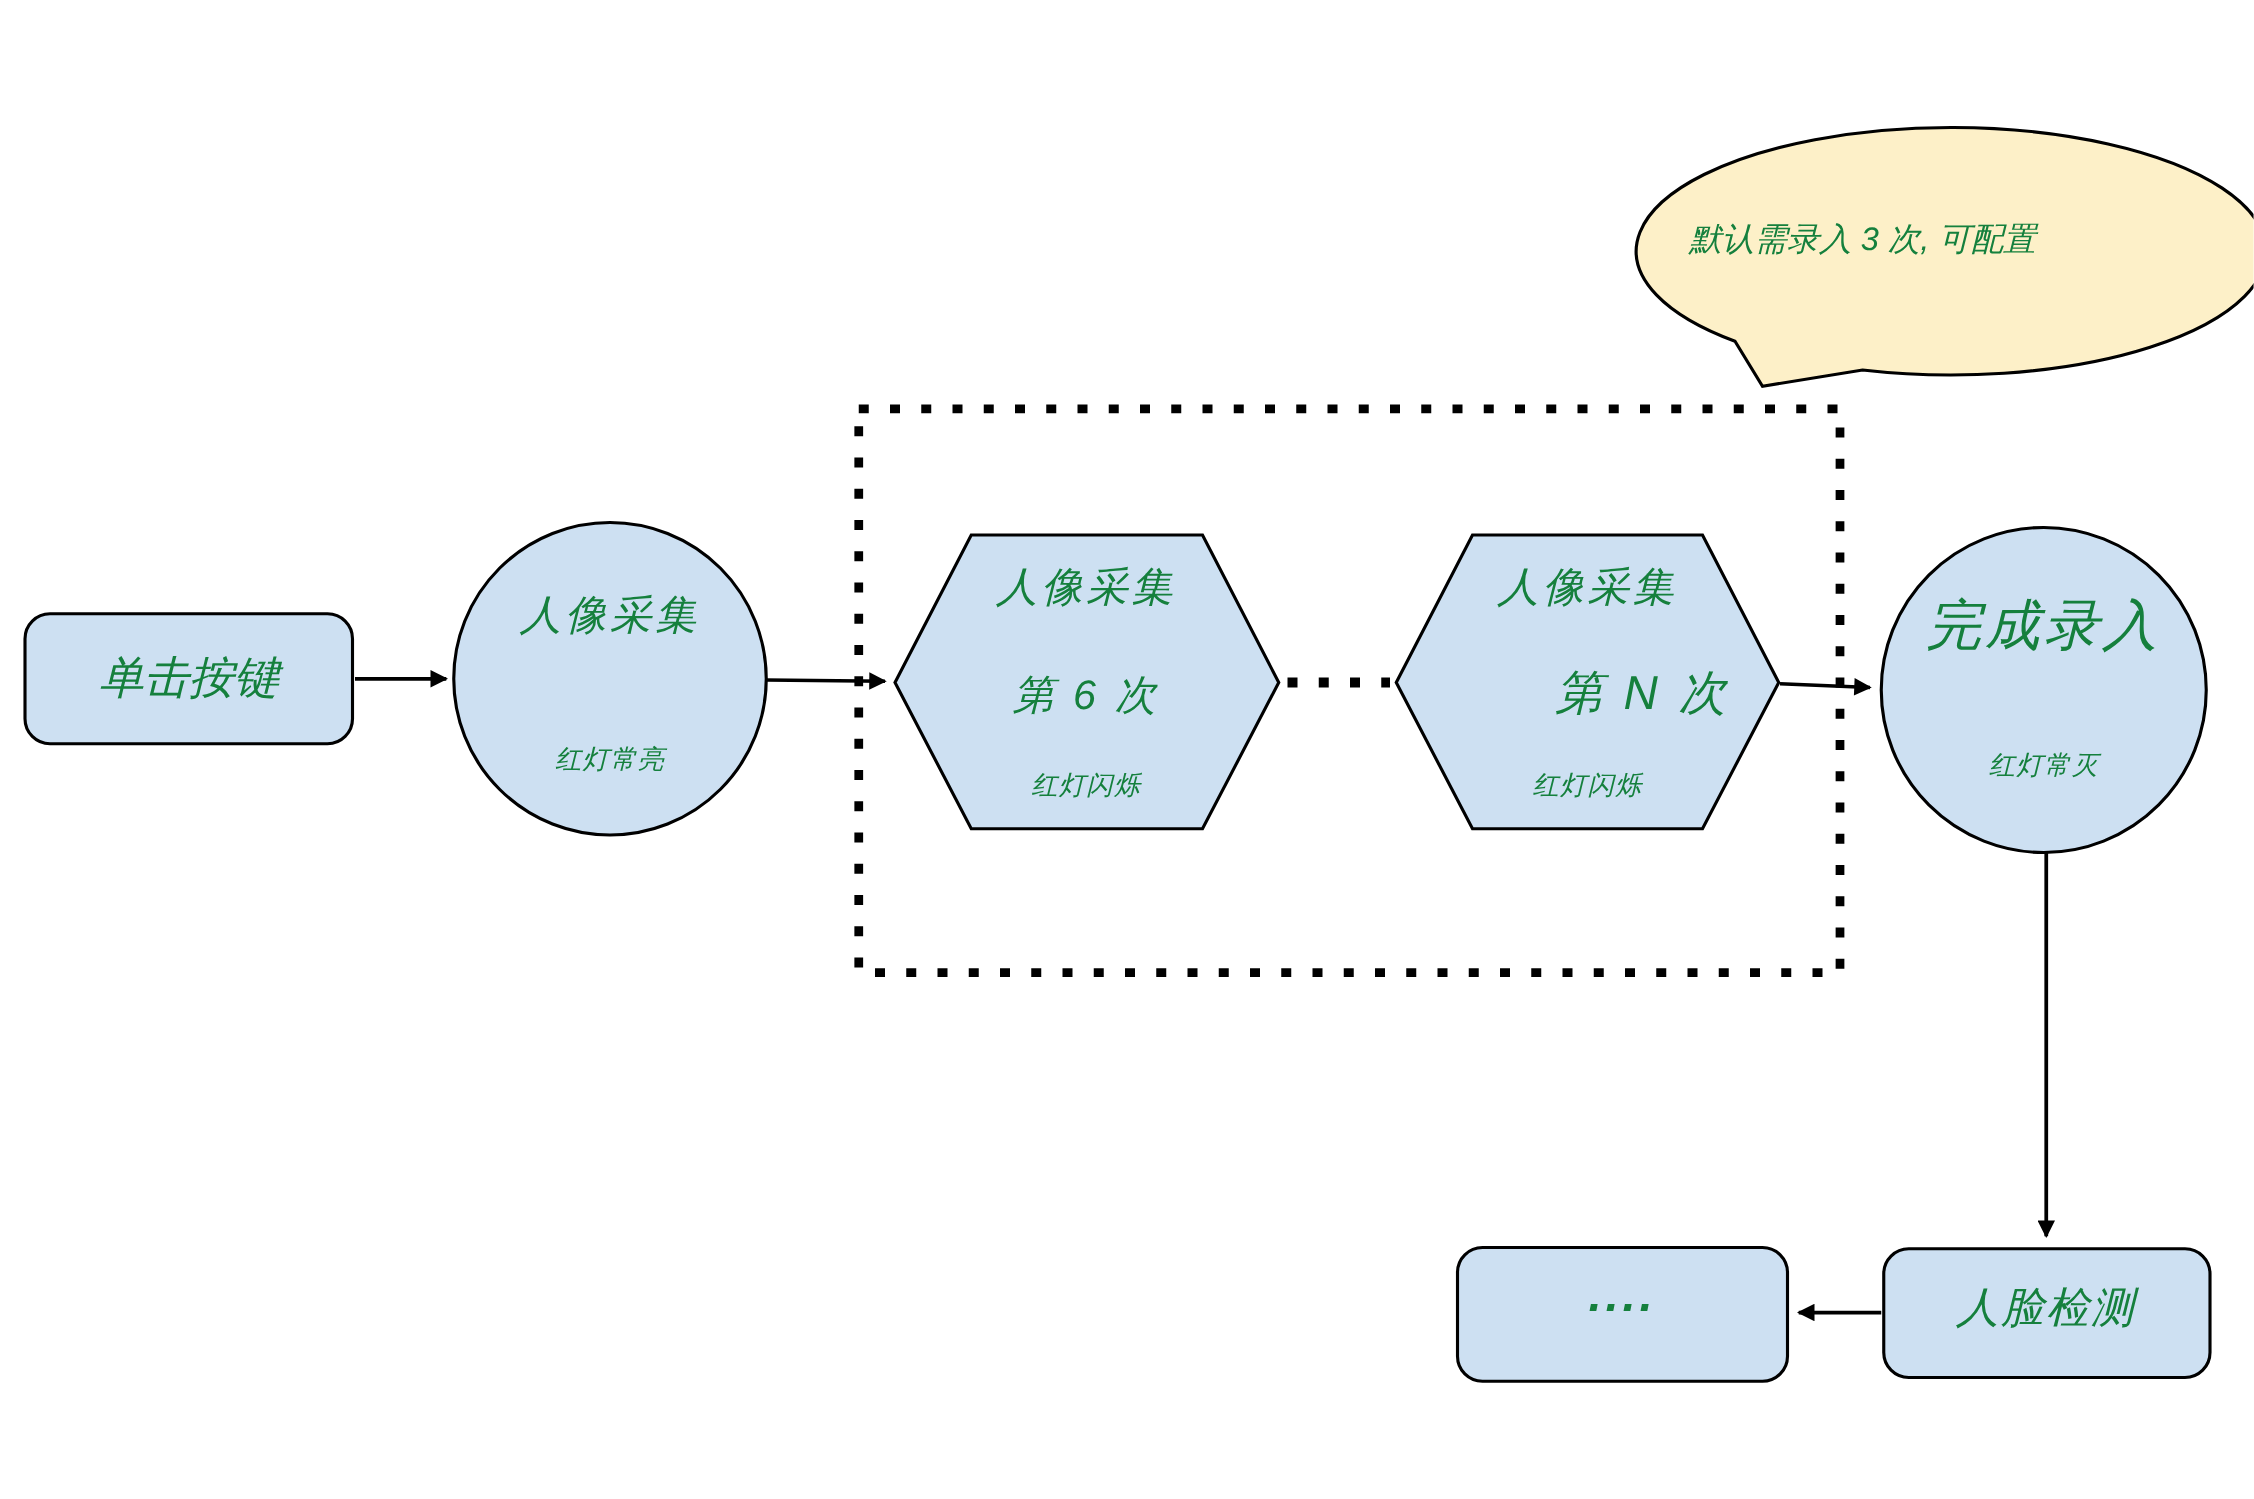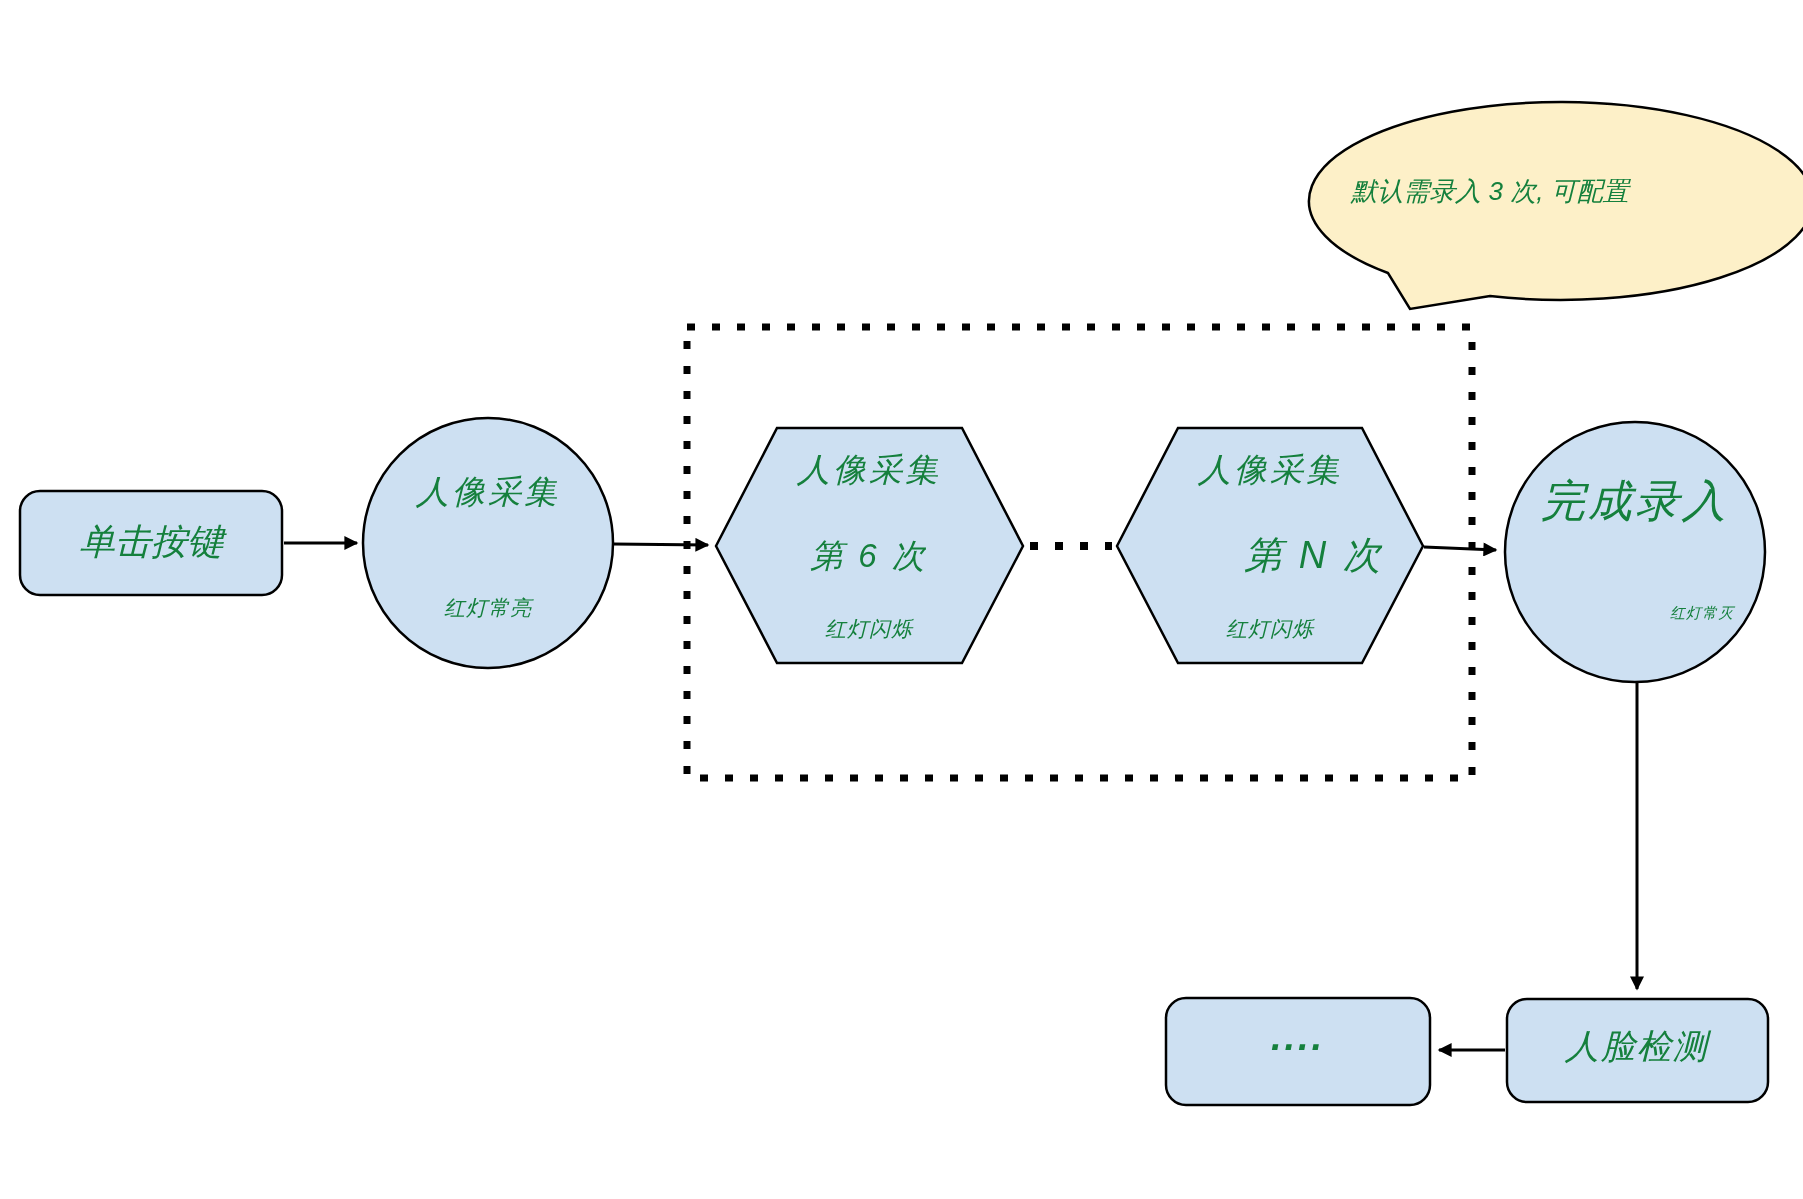--- a/index.html
+++ b/index.html
@@ -69,21 +69,21 @@
 
   <div class="lbl title" style="left:869px; top:470px; font-size:33px;">人像采集</div>
   <div class="lbl title" style="left:869px; top:556px; font-size:33px;">第 6 次</div>
   <div class="lbl note" style="left:869px; top:629px; font-size:21px;">红灯闪烁</div>
 
   <div class="lbl title" style="left:1270px; top:470px; font-size:33px;">人像采集</div>
   <div class="lbl title" style="left:1314px; top:556px; font-size:38px;">第 N 次</div>
   <div class="lbl note" style="left:1270px; top:629px; font-size:21px;">红灯闪烁</div>
 
   <div class="lbl title" style="left:1635px; top:501px; font-size:44px;">完成录入</div>
-  <div class="lbl note" style="left:1702px; top:613px; font-size:15px;">红灯常灭</div>
+  <div class="lbl note" style="left:1635px; top:613px; font-size:21px;">红灯常灭</div>
 
   <div class="lbl" style="left:1490px; top:191px; font-size:26px;">默认需录入 3 次, 可配置</div>
 
   <div class="lbl" style="left:1298px; top:1038px; font-size:38px; font-weight:bold; letter-spacing:3px;">....</div>
 
   <div class="lbl" style="left:1637px; top:1047px; font-size:34px; letter-spacing:2px;">人脸检测</div>
 
 </div>
 
 </body></html>

